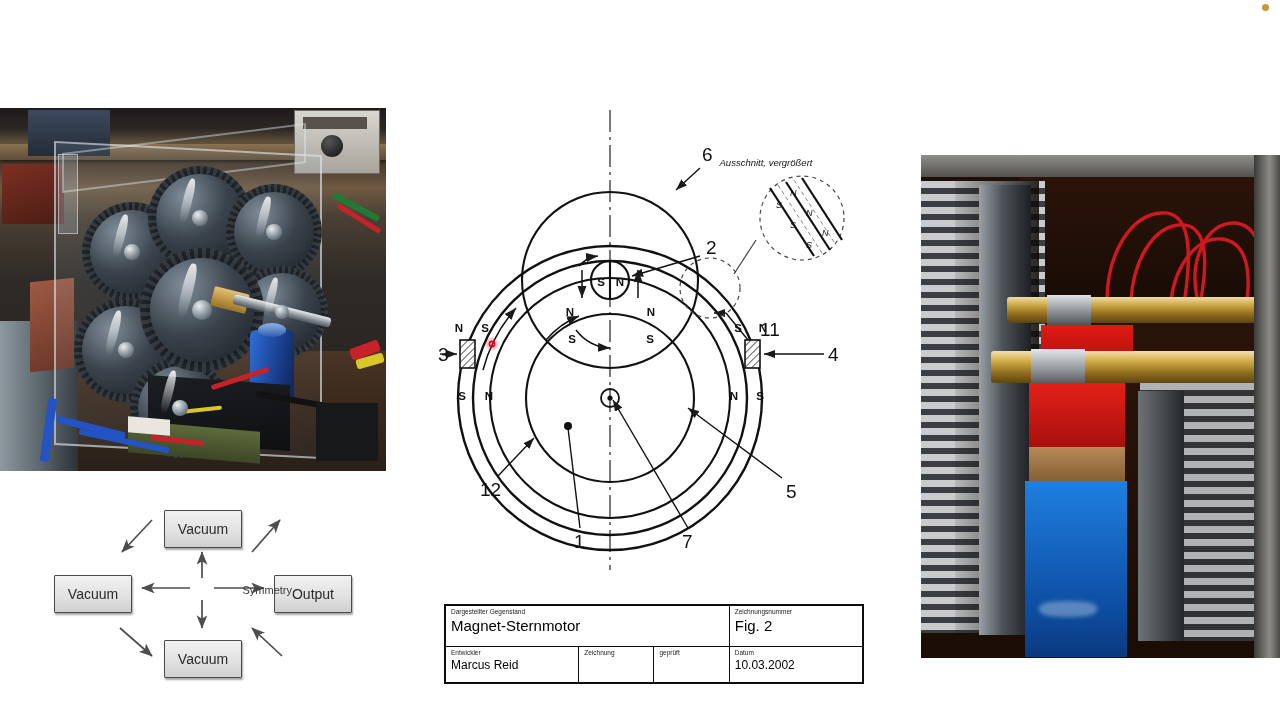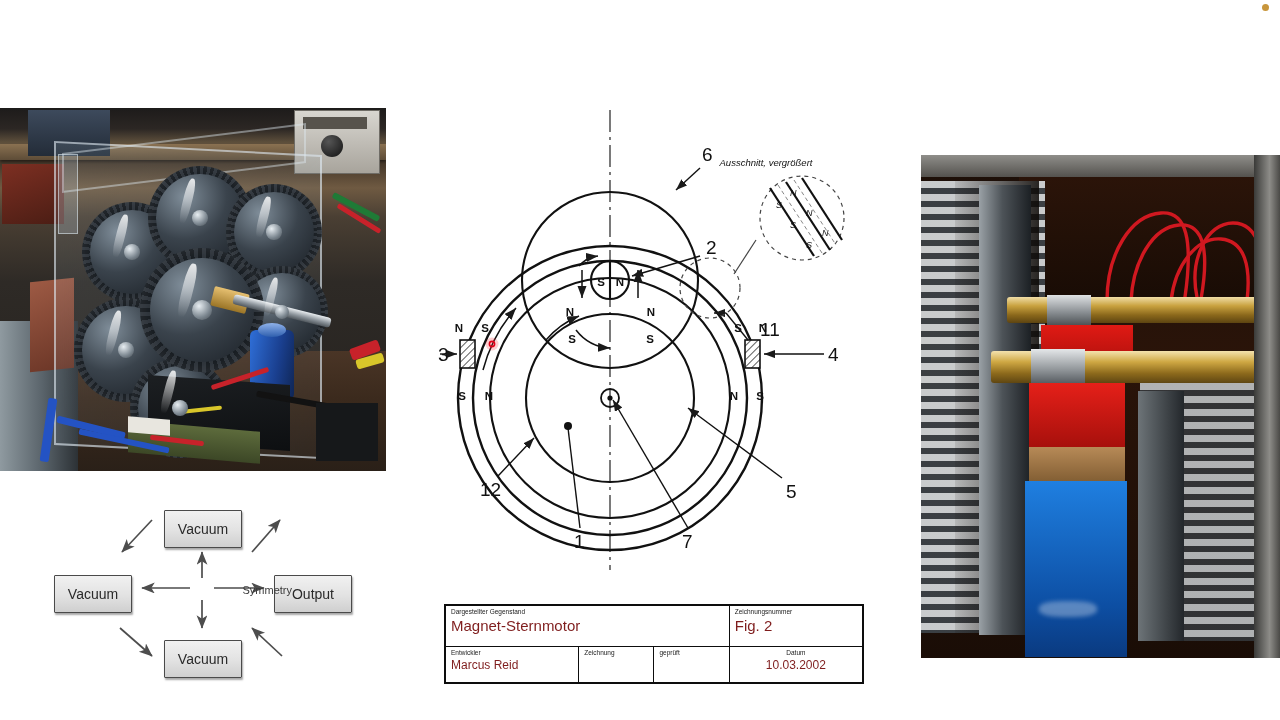--- a/index.html
+++ b/index.html
@@ -208,21 +208,21 @@
     position:absolute;left:128px;top:88px;width:100px;text-align:right;
     font-size:11px;color:#3a3a3a;margin-left:40px;
   }
 
   
   #tech-drawing{position:absolute;left:438px;top:108px;width:446px;height:470px;}
   #tech-title-block{position:absolute;left:444px;top:604px;width:420px;height:80px;}
   .tb{width:100%;height:100%;border:2px solid #0d0d0d;border-collapse:collapse;background:#fff;}
   .tb td{border:1px solid #0d0d0d;padding:2px 5px;vertical-align:top;}
   .tb .cap{font-size:6.5px;color:#1a1a1a;line-height:1.25;display:block;}
-  .tb .val{font-size:15px;color:#7f1d1d;line-height:1.2;display:block;margin-top:1px;}
+  .tb .val{font-size:15px;color:#000000;line-height:1.2;display:block;margin-top:1px;}
   .tb .val-sm{font-size:12px;}
 </style>
 </head>
 <body>
 
 <div class="slide">
 
   <div class="corner-dot"></div>
 
 
@@ -493,21 +493,21 @@
           <span class="val val-sm">Marcus Reid</span>
         </td>
         <td style="width:18%;">
           <span class="cap">Zeichnung</span>
           <span class="val val-sm"></span>
         </td>
         <td style="width:18%;">
           <span class="cap">geprüft</span>
           <span class="val val-sm"></span>
         </td>
-        <td style="width:32%;text-align:center;">
+        <td style="width:32%;">
           <span class="cap">Datum</span>
           <span class="val val-sm">10.03.2002</span>
         </td>
       </tr>
     </tbody>
       </table>
   </div>
 
 </div>
 

